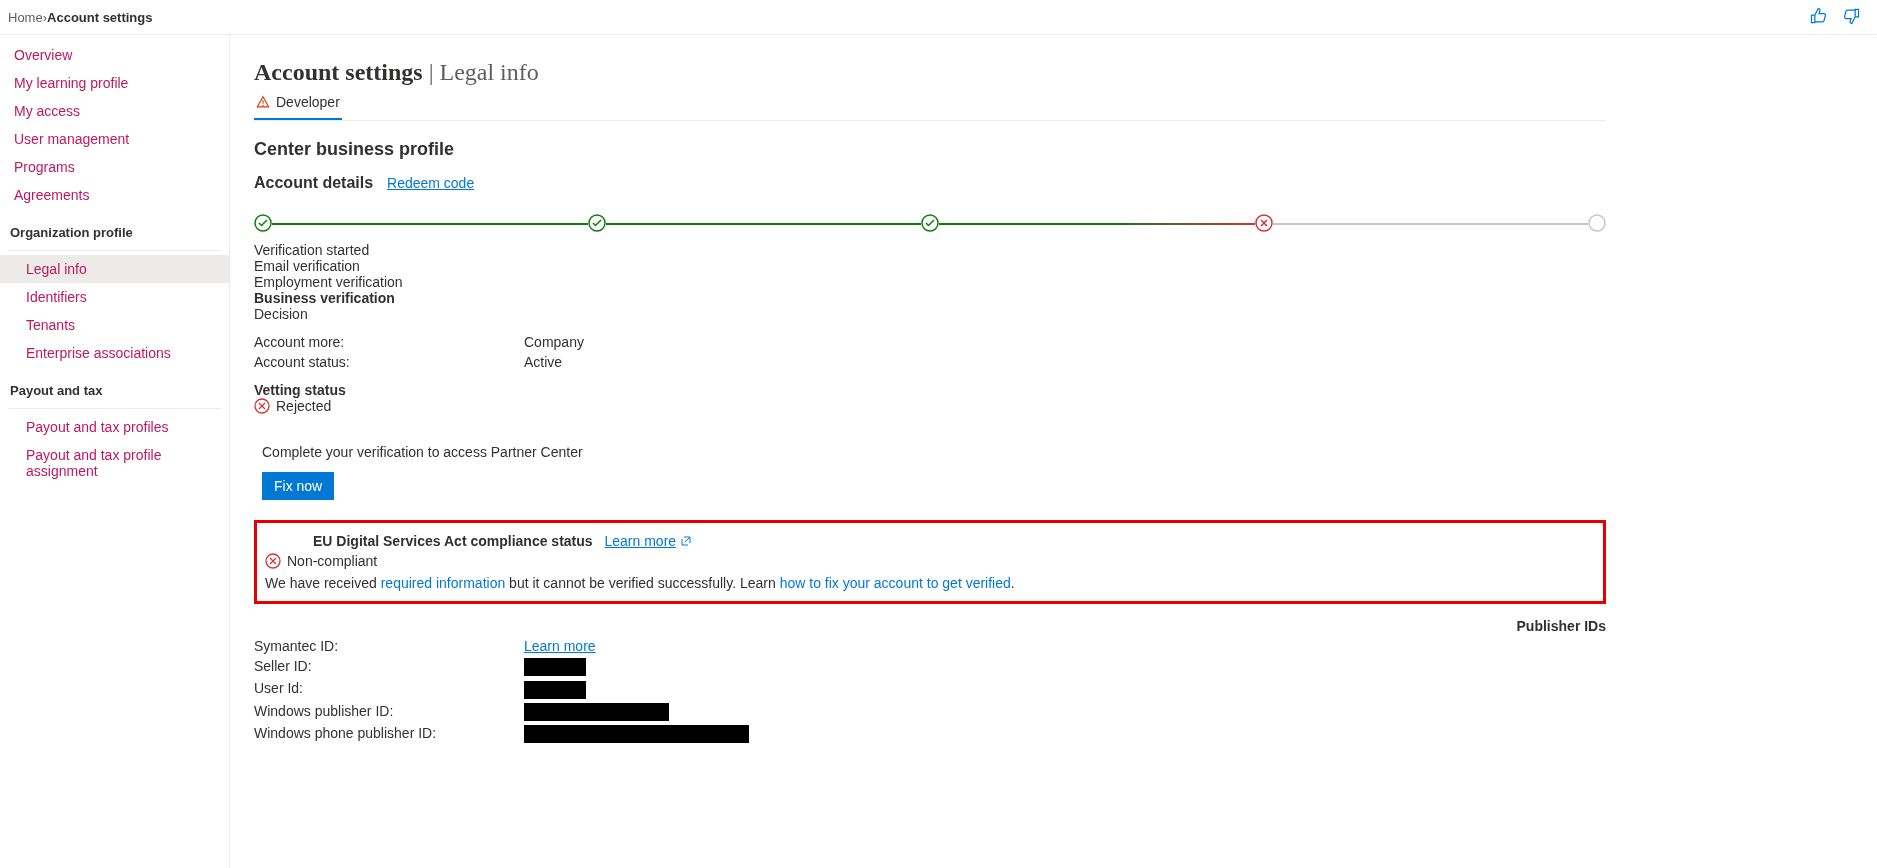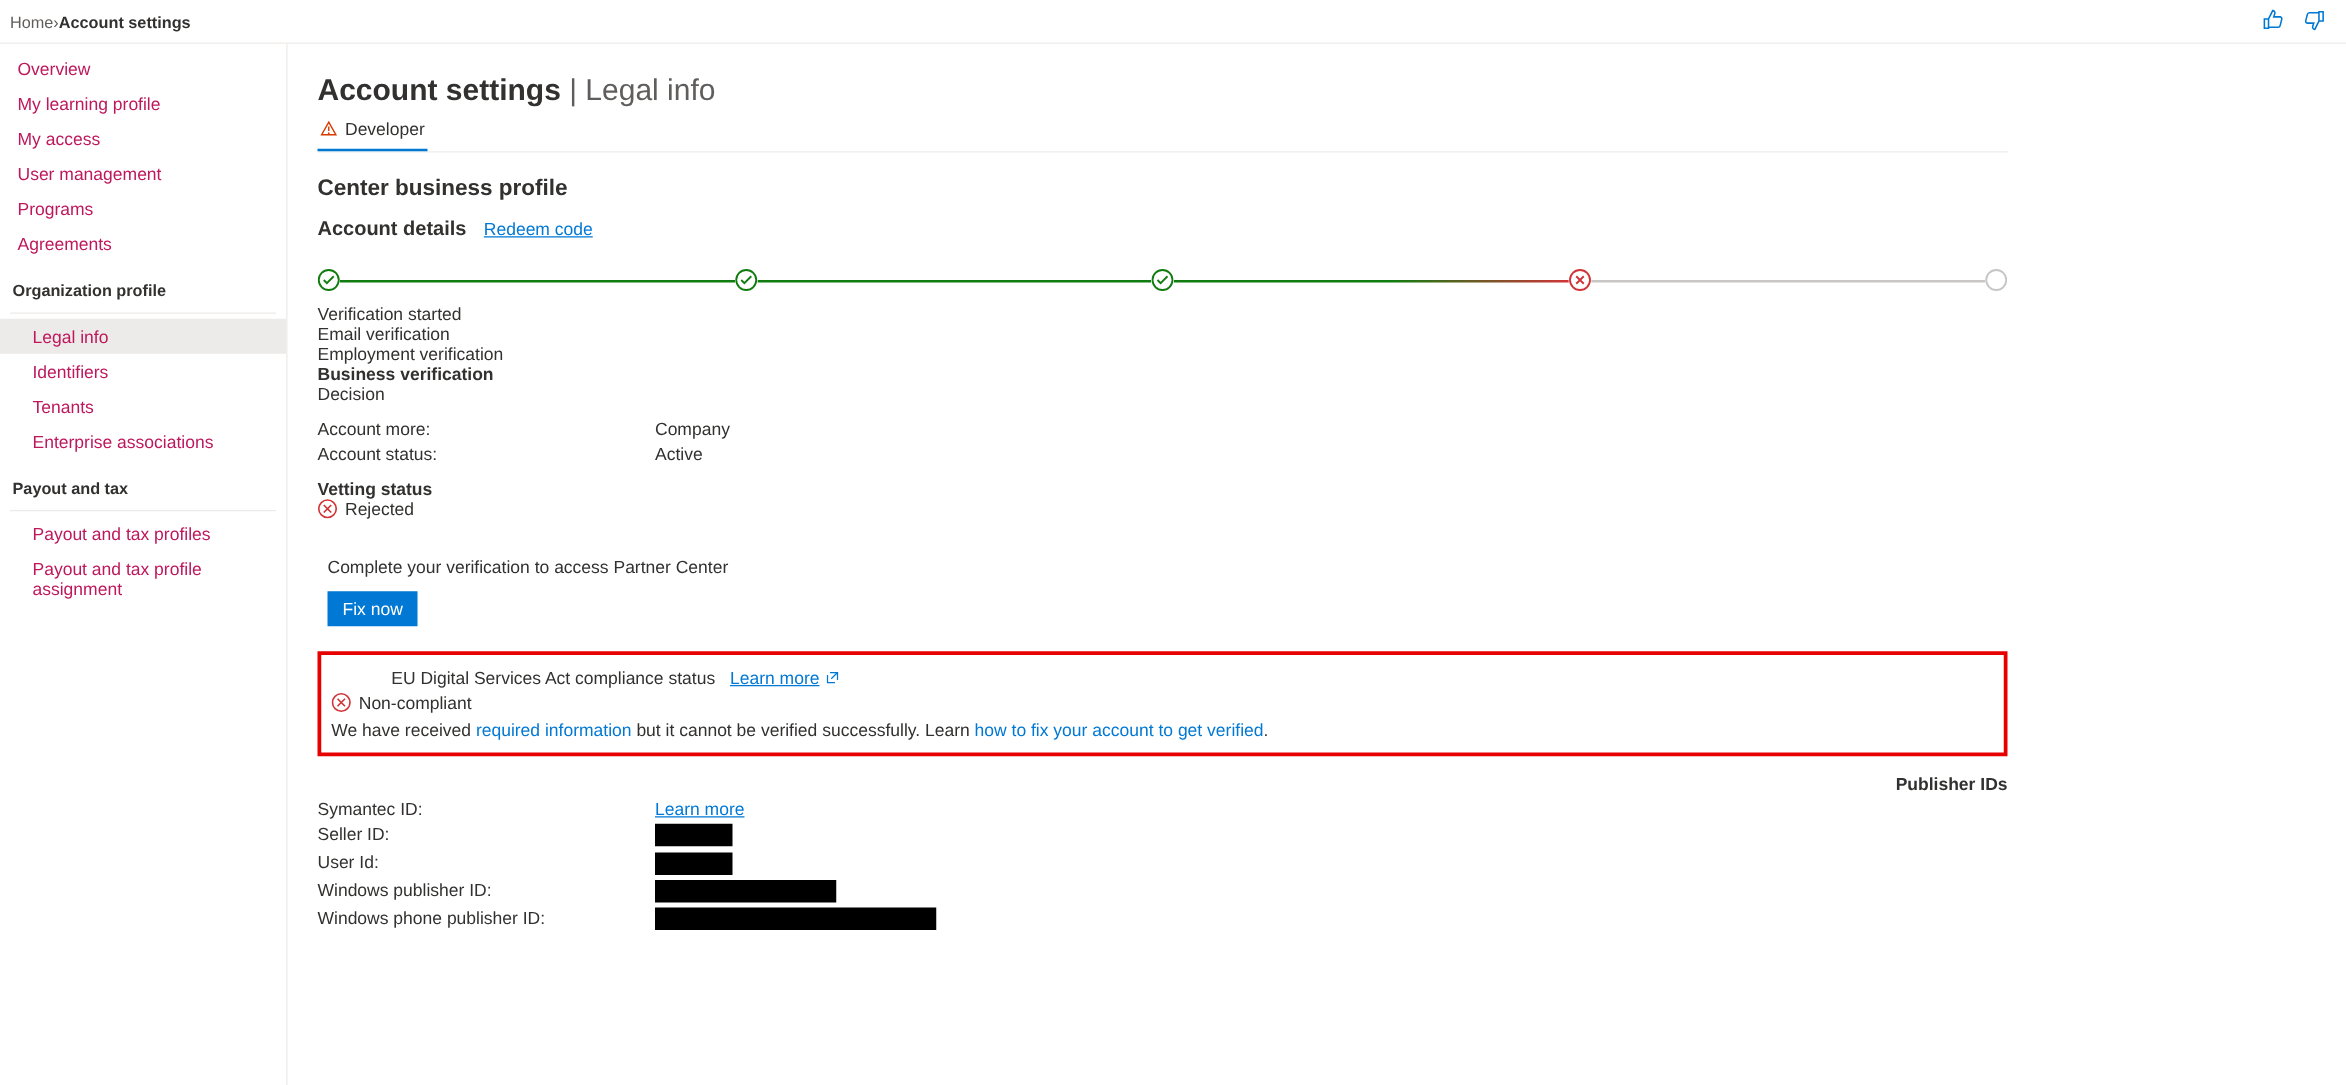--- a/index.html
+++ b/index.html
@@ -51,20 +51,21 @@
   .nav-divider { border-bottom: 1px solid #edebe9; margin: 4px 8px; }
   .main {
     flex: 1;
     padding: 20px 24px;
     max-width: 1400px;
   }
   .page-title {
     font-size: 24px;
     font-weight: 600;
     margin: 4px 0 2px 0;
+    font-family: Liberation Serif, serif;
   }
   .page-title .light { font-weight: 400; color: #605e5c; }
   .page-subtitle { font-size: 14px; color: #323130; margin-bottom: 18px; }
   .tabs {
     display: flex;
     border-bottom: 1px solid #edebe9;
     margin-bottom: 18px;
   }
   .tab {
     display: flex;
@@ -132,21 +133,21 @@
     padding: 6px 12px;
     font-size: 14px;
     cursor: pointer;
     margin-left: 8px;
   }
   .highlight-box {
     border: 3px solid #e60000;
     padding: 10px 8px;
     margin: 20px 0 14px 0;
   }
-  .dsa-title { font-weight: 400; display: inline; padding-left: 48px; }
+  .dsa-title { font-weight: 700; display: inline; padding-left: 48px; }
   .inline-link {
     color: #0078d4;
     text-decoration: underline;
     margin-left: 8px;
     cursor: pointer;
     display: inline-flex;
     align-items: center;
     gap: 4px;
   }
   .ext-icon { width: 12px; height: 12px; }

